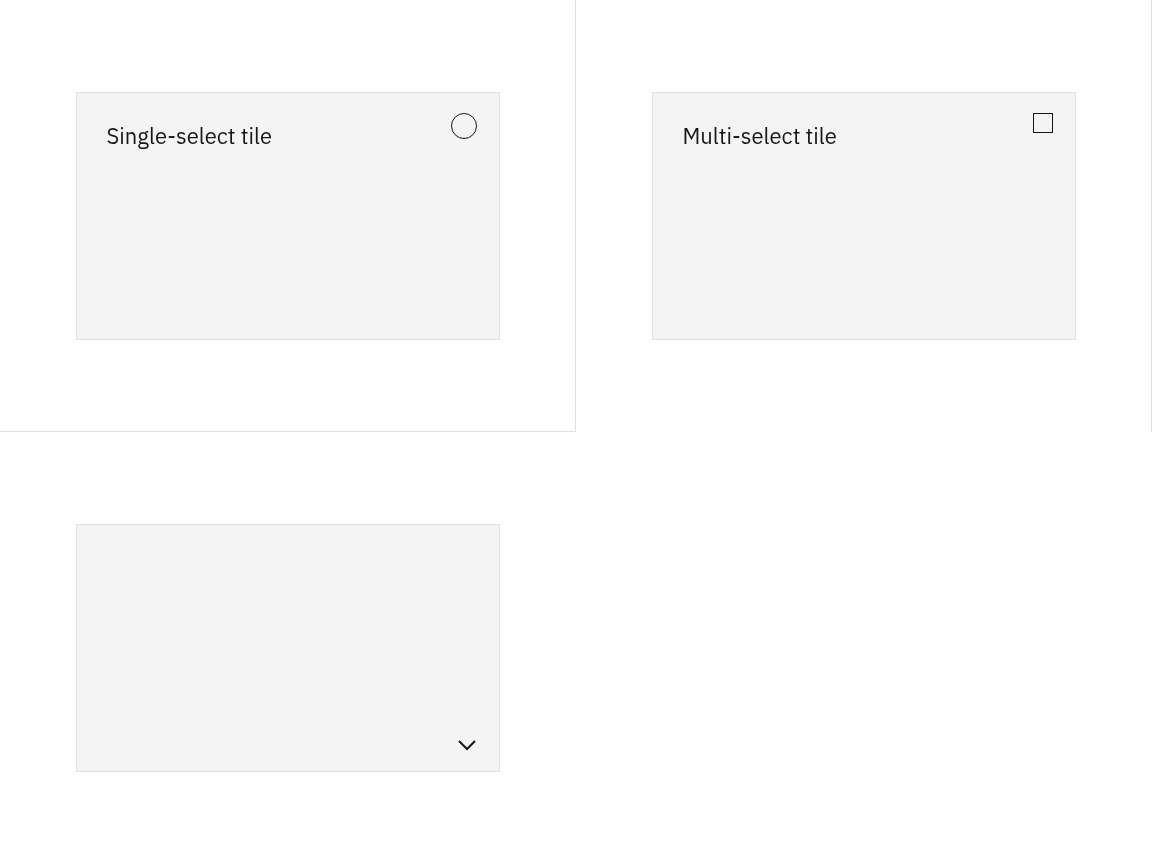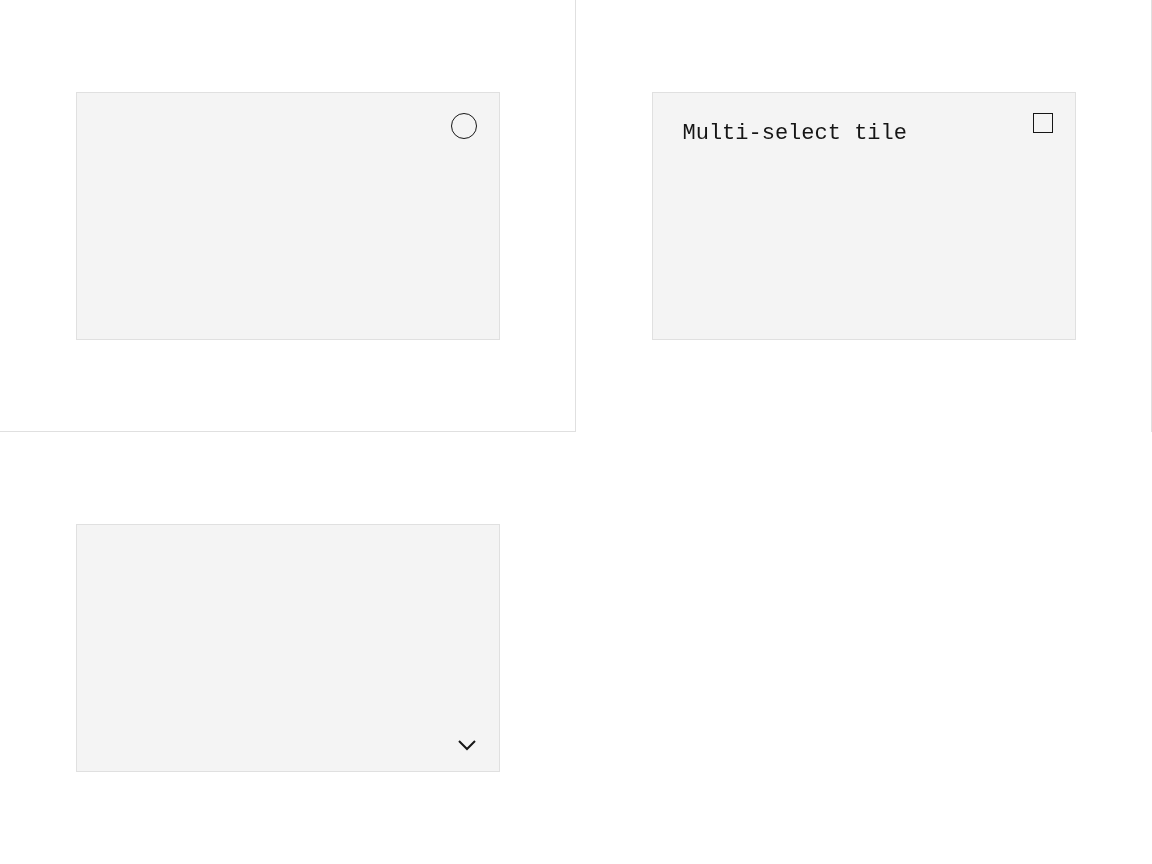--- a/index.html
+++ b/index.html
@@ -35,21 +35,20 @@
       border-right: 1px solid #e0e0e0;
       border-bottom: 1px solid #e0e0e0;
     }
     
     .cell-tr {
       border-bottom: 1px solid #e0e0e0;
     }
     
     .cell-bl {
       border-right: 1px solid #e0e0e0;
-      font-family: Liberation Mono, monospace;
     }
     
     .tile {
       width: 424px;
       height: 248px;
       background: #f4f4f4;
       border: 1px solid #e0e0e0;
       position: relative;
       padding: 28px 30px;
       cursor: pointer;
@@ -101,20 +100,21 @@
       display: block;
     }
   </style>
 </head>
 <body>
 
 <div class="grid">
 
   <div class="cell cell-tl">
     <div class="tile">
+      <div class="tile-title">Single-select tile</div>
       <span class="icon-top-right">
         <span class="radio-circle"></span>
       </span>
     </div>
   </div>
 
 
   <div class="cell cell-bl">
     <div class="tile">
       <div class="tile-title">Multi-select tile</div>

